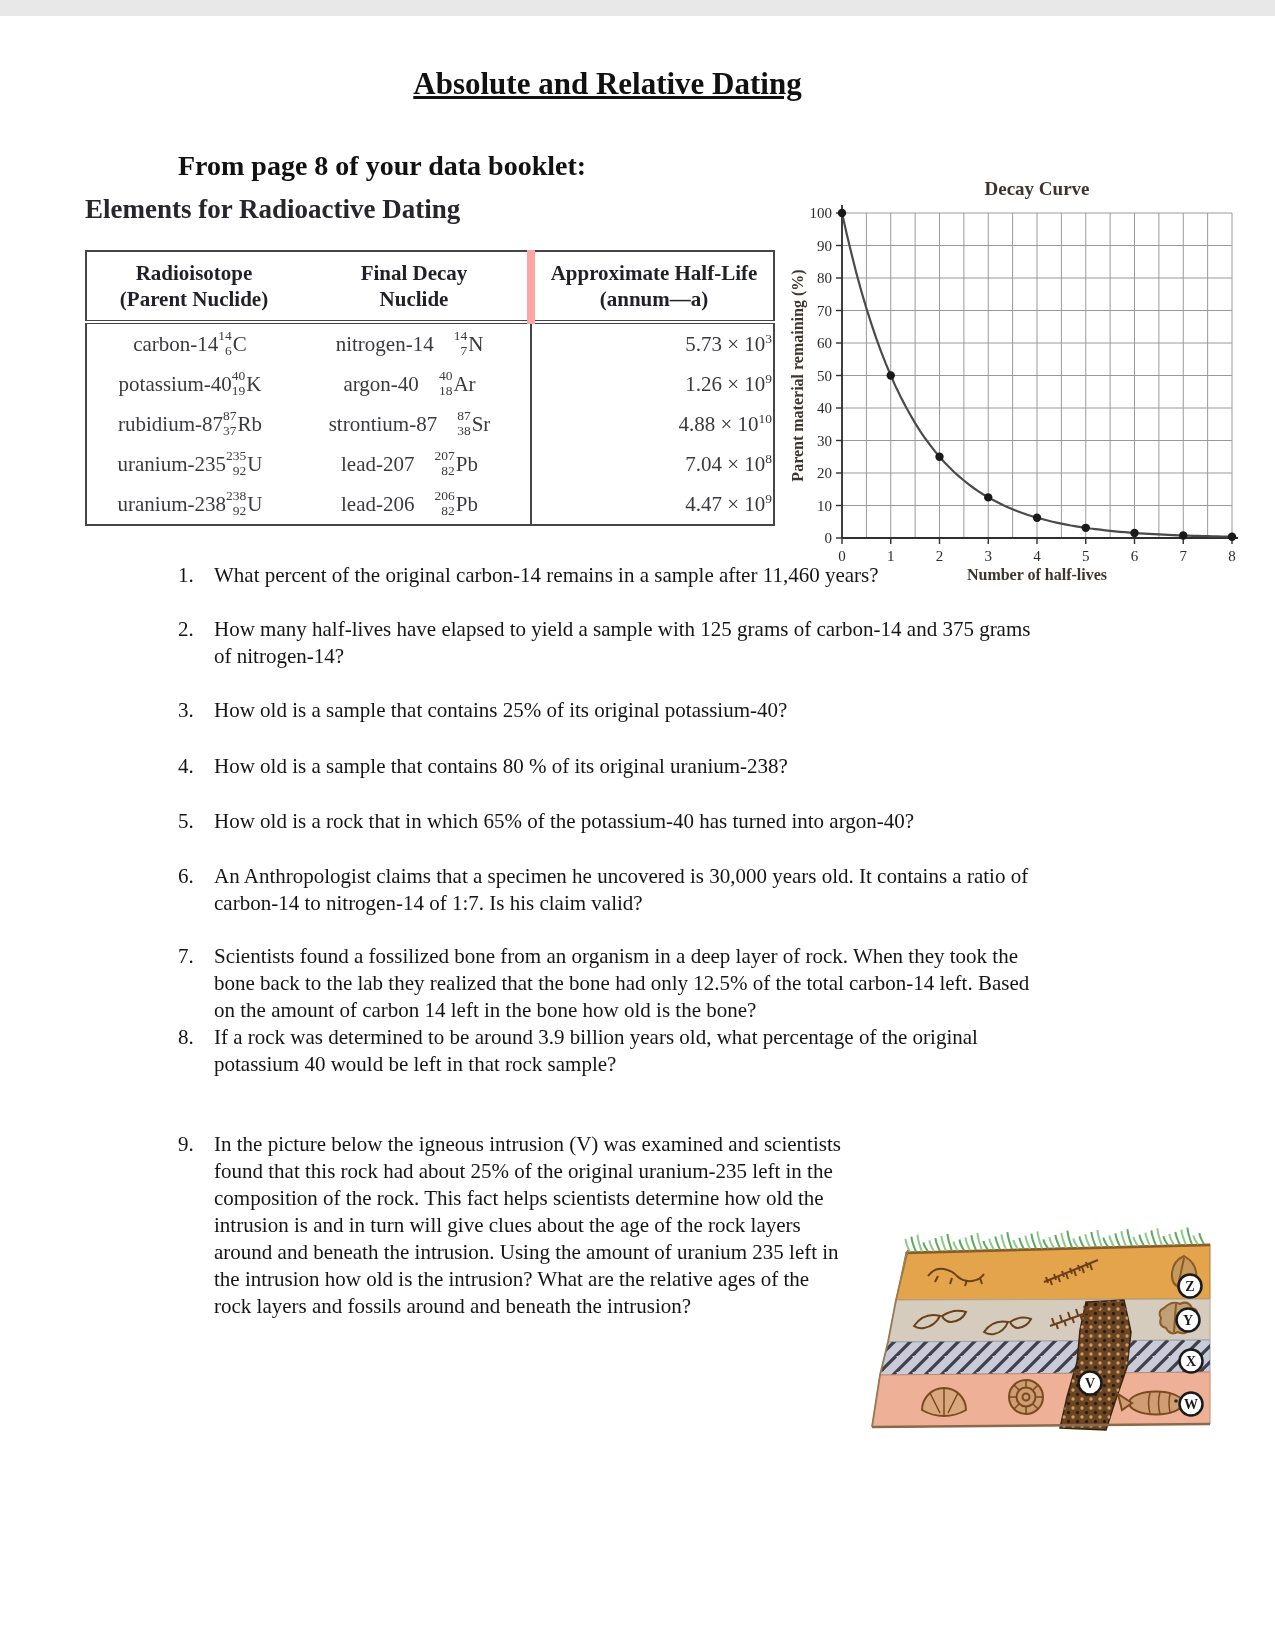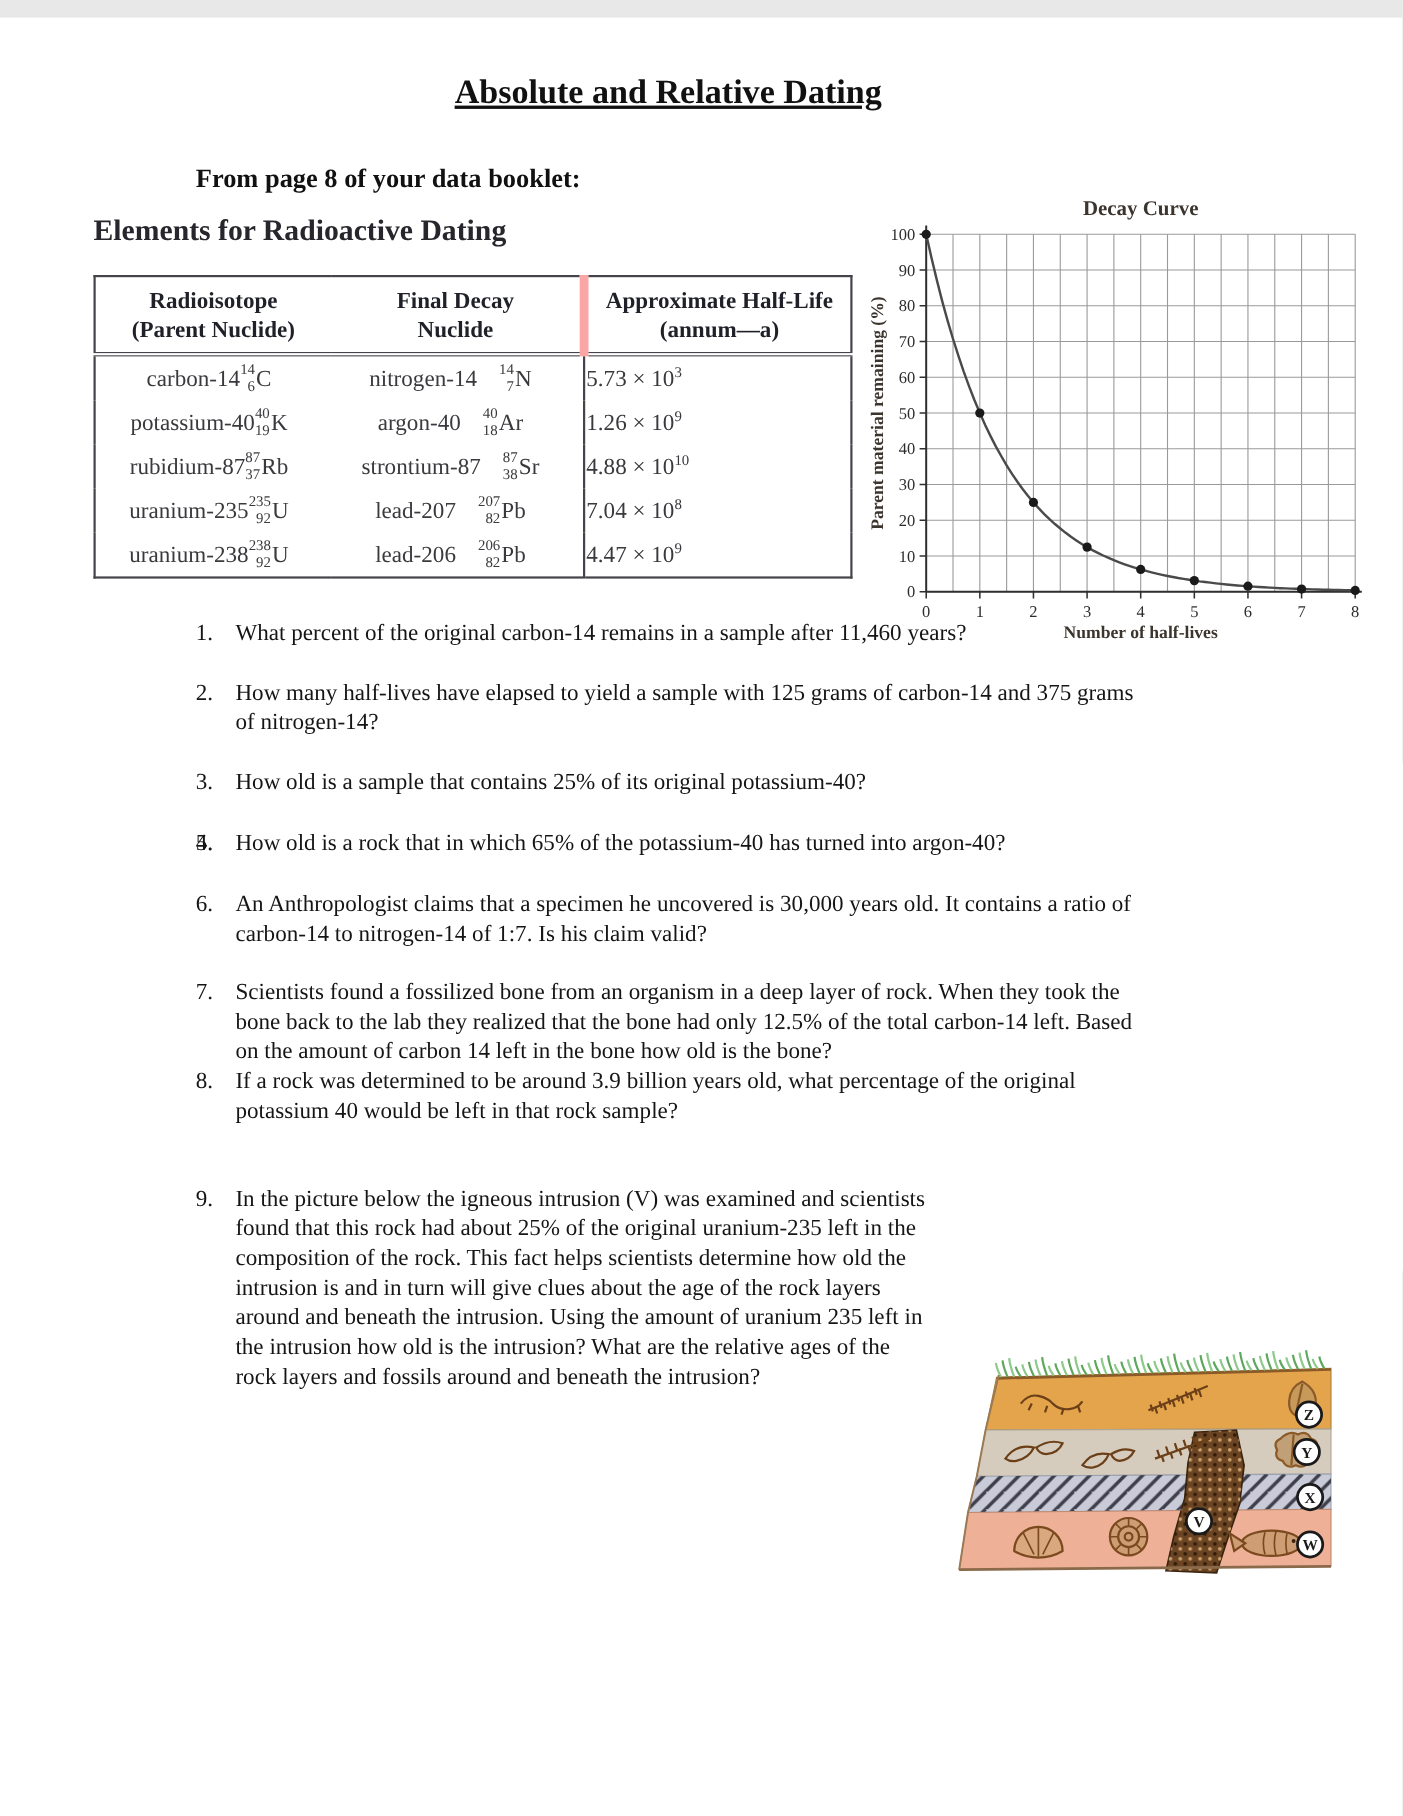--- a/index.html
+++ b/index.html
@@ -7,21 +7,21 @@
     position:relative;width:1275px;height:1651px;margin:16px auto;background:#ffffff;
     font-family:"Liberation Serif",serif;color:#1c1c1c;overflow:hidden;
   }
   
   .doc-title{
     position:absolute;left:0;top:50px;width:1215px;margin:0;text-align:center;
     font-size:31px;font-weight:bold;text-decoration:underline;
     -webkit-text-decoration-thickness:3px;text-decoration-thickness:3px;color:#111;
   }
   .booklet-note{
-    position:absolute;left:178px;top:134px;margin:0;font-size:24px;font-weight:bold;color:#111;
+    position:absolute;left:178px;top:134px;margin:0;font-size:28px;font-weight:bold;color:#111;
   }
   
   .table-title{
     position:absolute;left:85px;top:178px;margin:0;font-size:27px;font-weight:bold;
     color:#26262c;
   }
   table.elements{
     position:absolute;left:85px;top:234px;width:688px;border-collapse:collapse;
     table-layout:fixed;border:2px solid #44444a;color:#3a3a3e;
   }
@@ -29,21 +29,21 @@
   table.elements col.c2{width:230px}
   table.elements col.c3{width:243px}
   table.elements th{
     height:64px;font-size:21px;line-height:1.25;font-weight:bold;color:#1f2028;
     border-bottom:4px double #44444a;text-align:center;vertical-align:middle;padding:2px 4px;
   }
   table.elements th.hl{border-left:8px solid #fca5a5;border-radius:31px;}
   table.elements td{height:38px;font-size:21px;vertical-align:middle;}
   td.namecell .cellflex{display:flex;justify-content:center;align-items:center;padding:0 22px 0 14px;}
   td.c2cell .cellflex{padding:0 26px 0 14px;gap:20px;}
-  td.halfcell{border-left:2px solid #44444a;text-align:left;}
+  td.halfcell{border-left:2px solid #44444a;text-align:right;}
   .nuc{display:inline-flex;align-items:center;}
   .nstack{display:inline-flex;flex-direction:column;align-items:flex-end;font-size:13.5px;line-height:1.08;margin-right:1px;}
   .nsym{font-size:21px;}
   .hl-sup{font-size:13.5px;vertical-align:super;line-height:0;}
   
   .chart-wrap{position:absolute;left:745px;top:153px;width:500px;height:425px;}
   .chart-wrap svg{width:100%;height:100%;}
   svg text{font-family:"Liberation Serif",serif;}
   
   ol.questions{
@@ -319,21 +319,21 @@
         <text x="292" y="26" text-anchor="middle" font-size="19" font-weight="bold" fill="#3b352e">Decay Curve</text>
         <text x="292" y="411" text-anchor="middle" font-size="16" font-weight="bold" fill="#3b352e">Number of half-lives</text>
         <text x="58" y="206.5" text-anchor="middle" font-size="16" font-weight="bold" fill="#3b352e" transform="rotate(-90 58 206.5)">Parent material remaining (%)</text>
       </svg>
   </figure>
 
   <ol class="questions">
     <li><span class="qnum">1.</span><span>What percent of the original carbon-14 remains in a sample after 11,460 years?</span></li>
     <li><span class="qnum">2.</span><span>How many half-lives have elapsed to yield a sample with 125 grams of carbon-14 and 375 grams of nitrogen-14?</span></li>
     <li><span class="qnum">3.</span><span>How old is a sample that contains 25% of its original potassium-40?</span></li>
-    <li><span class="qnum">4.</span></li>
+    <li><span class="qnum">4.</span><span>How old is a sample that contains 80 % of its original uranium-238?</span></li>
     <li><span class="qnum">5.</span><span>How old is a rock that in which 65% of the potassium-40 has turned into argon-40?</span></li>
     <li><span class="qnum">6.</span><span>An Anthropologist claims that a specimen he uncovered is 30,000 years old.  It contains a ratio of carbon-14 to nitrogen-14 of 1:7.  Is his claim valid?</span></li>
     <li><span class="qnum">7.</span><span>Scientists found a fossilized bone from an organism in a deep layer of rock.  When they took the bone back to the lab they realized that the bone had only 12.5% of the total carbon-14 left.  Based on the amount of carbon 14 left in the bone how old is the bone?</span></li>
     <li><span class="qnum">8.</span><span>If a rock was determined to be around 3.9 billion years old, what percentage of the original potassium 40 would be left in that rock sample?</span></li>
     <li class="q9"><span class="qnum">9.</span><span>In the picture below the igneous intrusion (V) was examined and scientists found that this rock had about 25% of the original uranium-235 left in the composition of the rock.  This fact helps scientists determine how old the intrusion is and in turn will give clues about the age of the rock layers around and beneath the intrusion. Using the amount of uranium 235 left in the intrusion how old is the intrusion?  What are the relative ages of the rock layers and fossils around and beneath the intrusion?</span></li>
   </ol>
 
   <div class="diagram-wrap">
     <svg viewBox="0 0 352 236">
       <defs>

